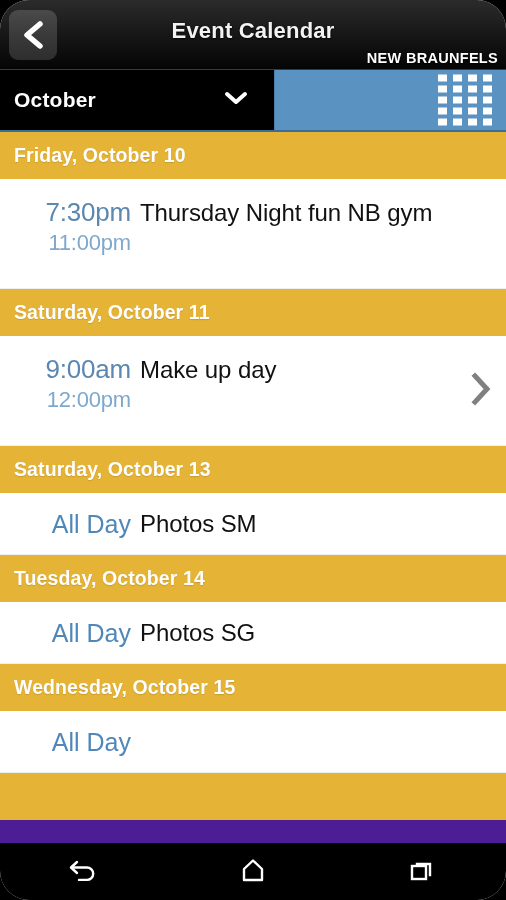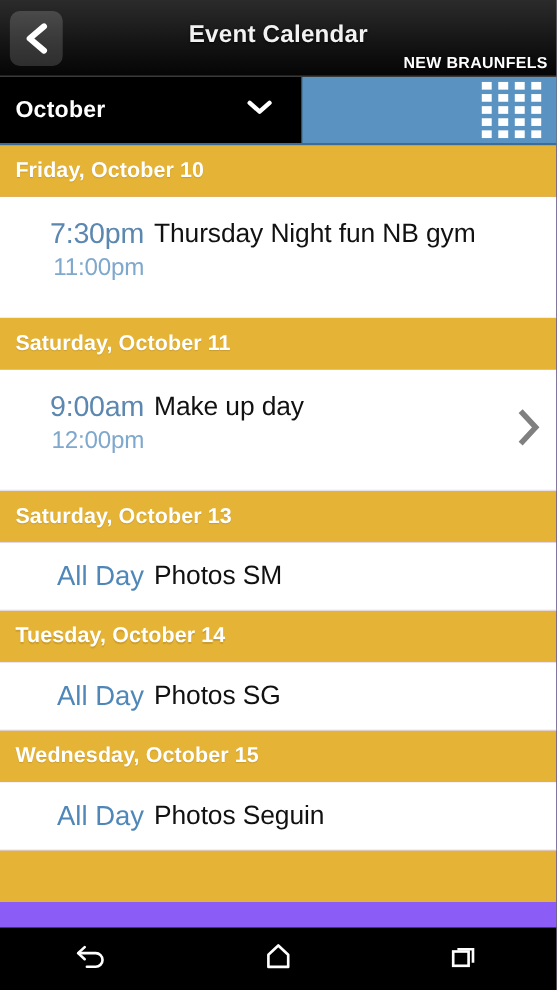--- a/index.html
+++ b/index.html
@@ -11,20 +11,21 @@
     font-family: "Liberation Sans", sans-serif;
     overflow: hidden;
   }
 
   #app {
     position: relative;
     width: 506px;
     height: 900px;
     background: #ffffff;
     overflow: hidden;
+    border-radius: 29px;
   }
 
   
   .titlebar {
     position: relative;
     height: 70px;
     background: linear-gradient(180deg, #2b2b2b 0%, #1c1c1c 38%, #121212 62%, #050505 100%);
     border-bottom: 1px solid #3a3a3a;
   }
 
@@ -121,21 +122,21 @@
   }
   .grid-icon i { display: block; background: #ffffff; width: 9px; height: 7px; }
 
   
   .agenda {
     position: absolute;
     top: 132px;
     left: 0;
     right: 0;
     bottom: 57px;
-    background: #8b5cf6;
+    background: #4c1d95;
     overflow: hidden;
   }
 
   .day-header {
     height: 47px;
     background: #e5b335;
     display: flex;
     align-items: center;
     color: #ffffff;
     font-size: 19.5px;
@@ -304,21 +305,20 @@
         <div class="time-col">
           <span class="time-allday">All Day</span>
         </div>
         <div class="event-title">Photos SG</div>
       </div>
       <div class="day-header">Wednesday, October 15</div>
       <div class="event-row allday">
         <div class="time-col">
           <span class="time-allday">All Day</span>
         </div>
-        <div class="event-title">Photos Seguin</div>
       </div>
       <div class="day-header"></div>
     </div>
 
   <div class="navbar">
     <div class="nav-btn">
       <span>
         <svg width="34" height="28" viewBox="0 0 34 28">
           <path d="M10 6 L4 11.5 L10 17" fill="none" stroke="#ffffff" stroke-width="2.4" stroke-linecap="round" stroke-linejoin="round"></path>
           <path d="M4.6 11.5 H20 a6.2 6.2 0 0 1 0 12.4 H12" fill="none" stroke="#ffffff" stroke-width="2.4" stroke-linecap="round"></path>

